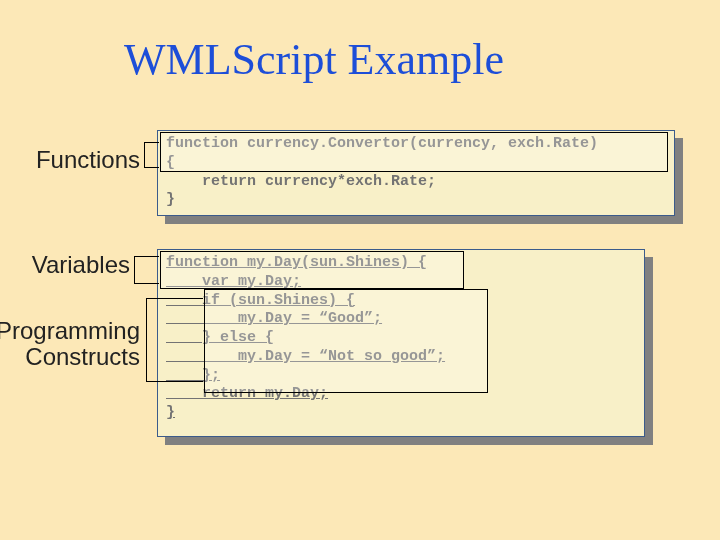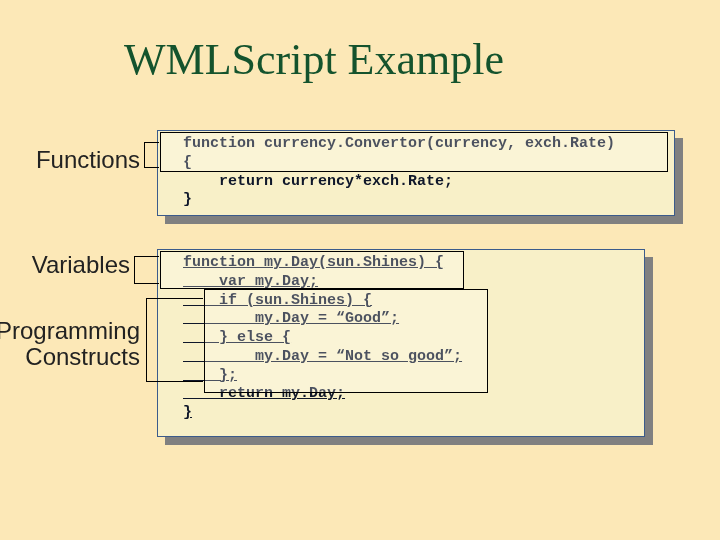--- a/index.html
+++ b/index.html
@@ -16,21 +16,21 @@
     width: 720px;
     height: 540px;
   }
   .title {
     position: absolute;
     top: 34px;
     left: 0;
     width: 628px;
     text-align: center;
     font-size: 44px;
-    color: #14532d;
+    color: #1d4ed8;
   }
   .label {
     position: absolute;
     font-family: Arial, Helvetica, sans-serif;
     font-size: 24px;
     color: #222;
     text-align: right;
   }
   .lbl-functions  { top: 146px; left: -40px; width: 180px; }
   .lbl-variables  { top: 251px; left: -40px; width: 170px; }
@@ -41,23 +41,23 @@
     position: absolute;
     background: #808080;
   }
   .panel {
     position: absolute;
     background: #f8f0c8;
     border: 1.5px solid #3b5b8b;
     font-family: "Courier New", Courier, monospace;
     font-weight: bold;
     font-size: 15px;
-    color: #0f172a;
+    color: #737373;
     white-space: pre;
-    padding: 4px 25px;
+    padding: 4px 8px;
     box-sizing: border-box;
     line-height: 1.25;
   }
   .panel1-shadow { top: 138px; left: 165px; width: 518px; height: 86px; }
   .panel1        { top: 130px; left: 157px; width: 518px; height: 86px; }
   .panel2-shadow { top: 257px; left: 165px; width: 488px; height: 188px; }
   .panel2        { top: 249px; left: 157px; width: 488px; height: 188px; text-decoration: underline; }
 
   
   .hi {

